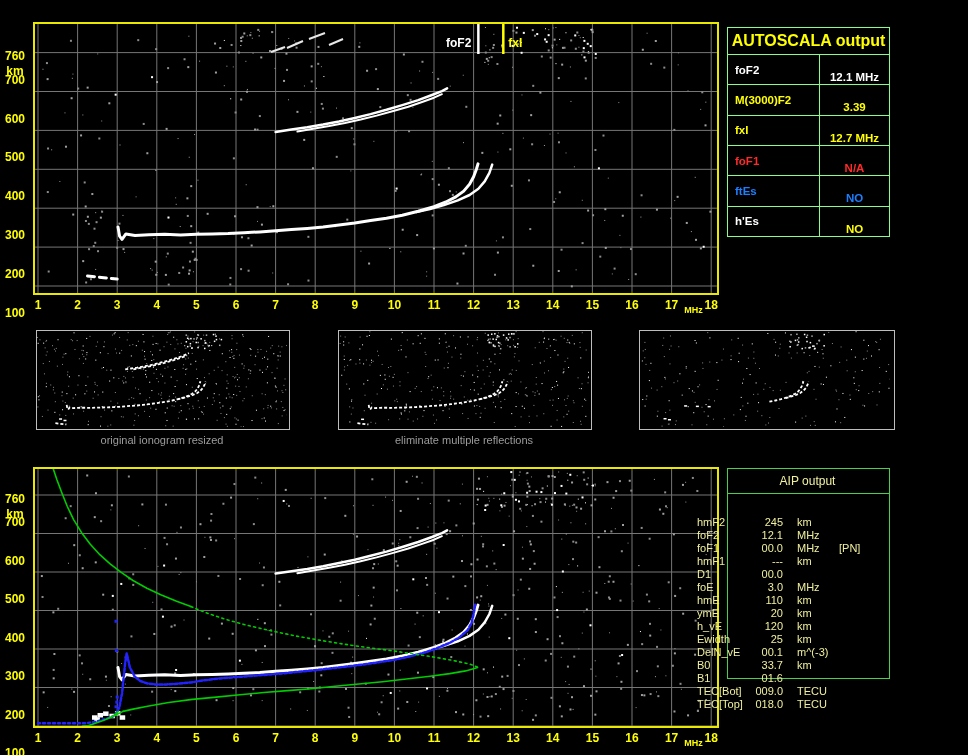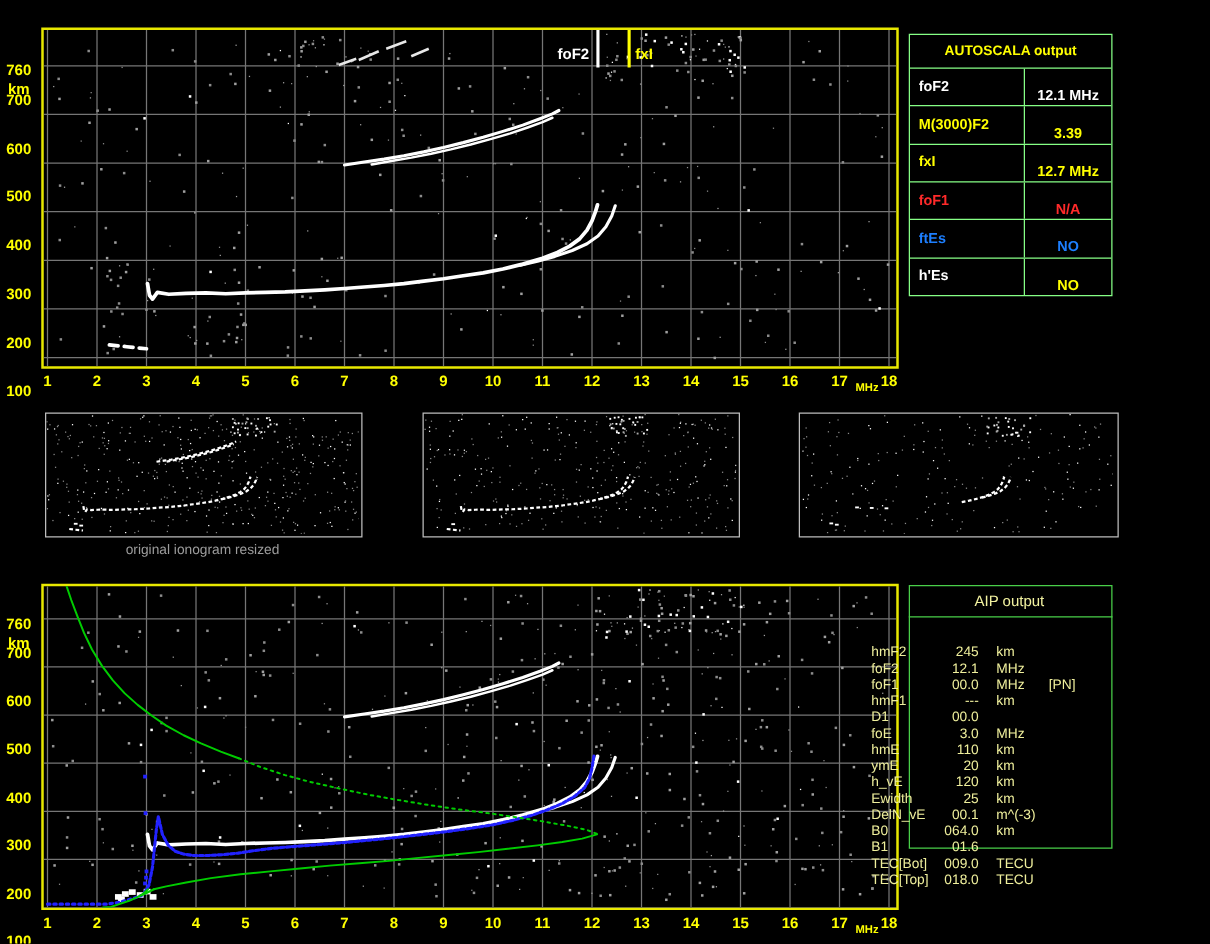--- a/index.html
+++ b/index.html
@@ -12,21 +12,21 @@
   #plot1{left:33px;top:467px;width:682px;height:257px;}
   .plot svg{position:absolute;left:0;top:0;}
   .tick{position:absolute;color:#ffff00;font-weight:bold;font-size:12px;line-height:15px;white-space:nowrap;}
   .ytick{width:30px;text-align:center;margin-top:28px;}
   .xtick{width:26px;text-align:center;}
   .unit-sm{font-size:9px;}
   
   .panel-as{position:absolute;left:727px;top:27px;width:161px;height:208px;
             border:1px solid #86ff86;display:flex;flex-direction:column;}
   .as-header{height:26px;line-height:26px;text-align:center;color:#ffff00;font-weight:bold;
-             font-size:11px;border-bottom:1px solid #86ff86;}
+             font-size:16px;border-bottom:1px solid #86ff86;}
   .as-row{flex:1;display:flex;font-weight:bold;font-size:11.5px;border-bottom:1px solid #86ff86;}
   .as-row:last-child{border-bottom:none;}
   .as-label{width:84px;padding-left:7px;border-right:1px solid #86ff86;display:flex;align-items:center;}
   .as-value{flex:1;display:flex;align-items:center;justify-content:center;margin-top:15px;}
   .c-white{color:#ffffff;} .c-yellow{color:#ffff00;} .c-red{color:#ff2a2a;} .c-blue{color:#1d7fff;}
   .c-mixed .as-label{color:#ffffff;} .c-mixed .as-value{color:#ffff00;}
   
   .aip-border{position:absolute;left:727px;top:468px;width:161px;height:209px;
               border:1px solid #49cf49;pointer-events:none;}
   .aip-header{position:absolute;left:727px;top:470px;width:161px;height:22px;line-height:22px;
@@ -2191,20 +2191,21 @@
         <rect x="156.79277819767594" y="8.141750920796767" width="1.5" height="1.5" fill="#aaaaaa"></rect>
         <polyline points="129.4,70.7 135.3,69.5 141.2,68.1 147.1,66.3 151.5,64.6 155.1,62.7 158.1,60.5 160.3,57.9 161.8,55.1 162.8,52.4 163.4,50.3" fill="none" stroke="#ffffff" stroke-width="1.8" stroke-dasharray="3 2"></polyline>
         <polyline points="145.6,67.2 150.7,65.7 155.9,64.0 160.3,62.0 163.5,59.6 165.9,56.9 167.6,53.7 168.7,50.6" fill="none" stroke="#ffffff" stroke-width="1.8" stroke-dasharray="3 2"></polyline>
         <rect x="44.11764705882353" y="74.18181818181819" width="3" height="1.5" fill="#ffffff"></rect>
         <rect x="55.882352941176464" y="74.61818181818181" width="3" height="1.5" fill="#ffffff"></rect>
         <rect x="67.6470588235294" y="74.9090909090909" width="3" height="1.5" fill="#ffffff"></rect>
         <rect x="23.52941176470588" y="86.98181818181817" width="3" height="1.5" fill="#ffffff"></rect>
         <rect x="27.941176470588232" y="88" width="3" height="1.5" fill="#ffffff"></rect>
       </svg></div>
   <div class="caption" id="cap0">original ionogram resized</div>
+  <div class="caption" id="cap1">eliminate multiple reflections</div>
 
   <div class="aip-border"></div>
   <div class="aip-sep"></div>
   <div class="aip-header">AIP output</div>
   <div class="aip-rows">
 
       <div class="aip-row">
         <span class="aip-label">hmF2</span>
         <span class="aip-value">245</span>
         <span class="aip-unit">km</span>
@@ -2276,21 +2277,21 @@
 
       <div class="aip-row">
         <span class="aip-label">DelN_vE</span>
         <span class="aip-value">00.1</span>
         <span class="aip-unit">m^(-3)</span>
         <span class="aip-extra"></span>
       </div>
 
       <div class="aip-row">
         <span class="aip-label">B0</span>
-        <span class="aip-value">064.0</span>
+        <span class="aip-value">33.7</span>
         <span class="aip-unit">km</span>
         <span class="aip-extra"></span>
       </div>
 
       <div class="aip-row">
         <span class="aip-label">B1</span>
         <span class="aip-value">01.6</span>
         <span class="aip-unit"></span>
         <span class="aip-extra"></span>
       </div>

